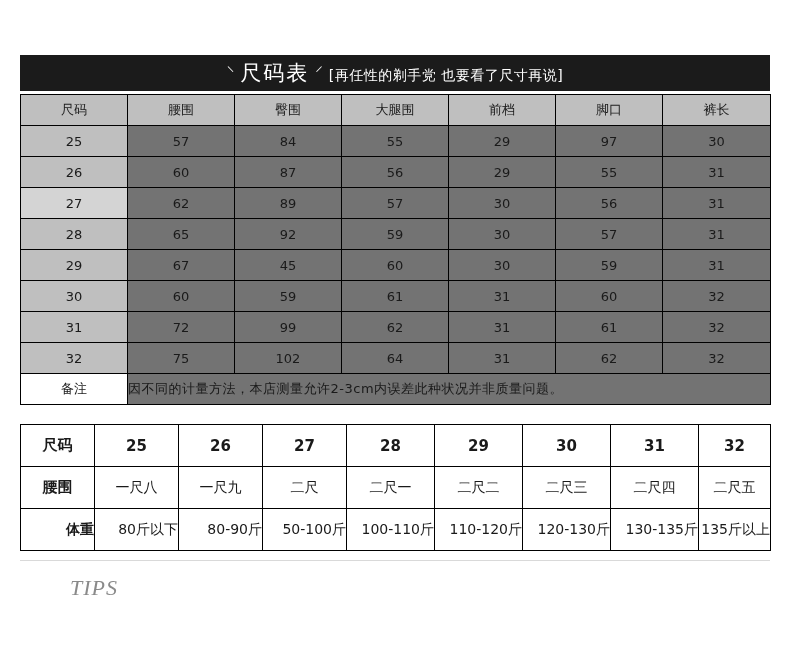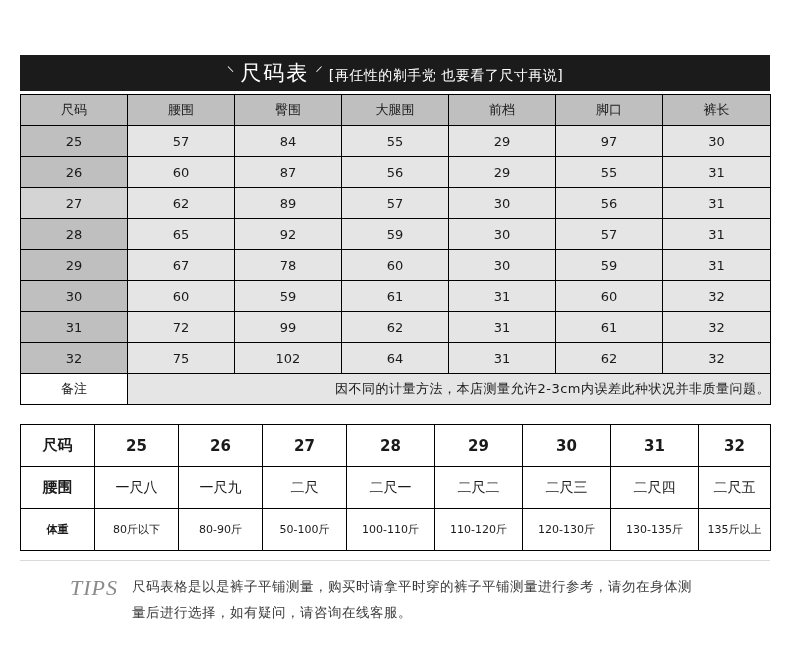--- a/index.html
+++ b/index.html
@@ -82,28 +82,28 @@
     background: #bfbfbf;
     font-size: 13px;
   }
   table.size-table tbody td.size-cell {
     background: #bfbfbf;
   }
   table.size-table tbody tr.alt td.size-cell {
     background: #d4d4d4;
   }
   table.size-table tbody td {
-    background: #e5e5e5;
+    background: #737373;
   }
   table.size-table .note-label {
     background: #ffffff;
     font-size: 13px;
   }
   table.size-table .note-text {
-    text-align: right;
+    text-align: left;
     font-size: 13px;
     letter-spacing: 0.5px;
   }
 
   
   table.weight-table {
     position: absolute;
     left: 20px;
     top: 424px;
     width: 750px;
@@ -122,39 +122,40 @@
   table.weight-table td.rowhead {
     font-weight: bold;
     font-size: 15px;
     width: 74px;
   }
   table.weight-table tr.head td {
     font-weight: bold;
     font-size: 15px;
   }
   table.weight-table tr.weight td {
-    font-size: 11px;
+    font-size: 14px;
+    text-align: right;
   }
 
   
   .tips-block {
     position: absolute;
     left: 20px;
     top: 560px;
     width: 750px;
   }
   .tips-divider {
     width: 750px;
     height: 1px;
     background: #d9d9d9;
     margin-bottom: 12px;
   }
   .tips-row {
     display: flex;
-    align-items: flex-start;
+    align-items: center;
   }
   .tips-label {
     font-family: "Liberation Serif", serif;
     font-style: italic;
     font-size: 22px;
     color: #8a8a8a;
     letter-spacing: 1px;
     padding-left: 50px;
     padding-right: 14px;
     padding-top: 2px;
@@ -237,21 +238,21 @@
         <td>65</td>
         <td>92</td>
         <td>59</td>
         <td>30</td>
         <td>57</td>
         <td>31</td>
       </tr>
       <tr>
         <td class="size-cell">29</td>
         <td>67</td>
-        <td>78</td>
+        <td>45</td>
         <td>60</td>
         <td>30</td>
         <td>59</td>
         <td>31</td>
       </tr>
       <tr>
         <td class="size-cell">30</td>
         <td>60</td>
         <td>59</td>
         <td>61</td>
@@ -330,17 +331,16 @@
         <td>130-135斤</td>
         <td>135斤以上</td>
       </tr>
     </tbody>
   </table>
 
   <div class="tips-block">
     <div class="tips-divider"></div>
     <div class="tips-row">
       <div class="tips-label">TIPS</div>
-      <div class="tips-text">尺码表格是以是裤子平铺测量，购买时请拿平时穿的裤子平铺测量进行参考，请勿在身体测量后进行选择，如有疑问，请咨询在线客服。</div>
     </div>
   </div>
 
 </div>
 
 </body></html>

